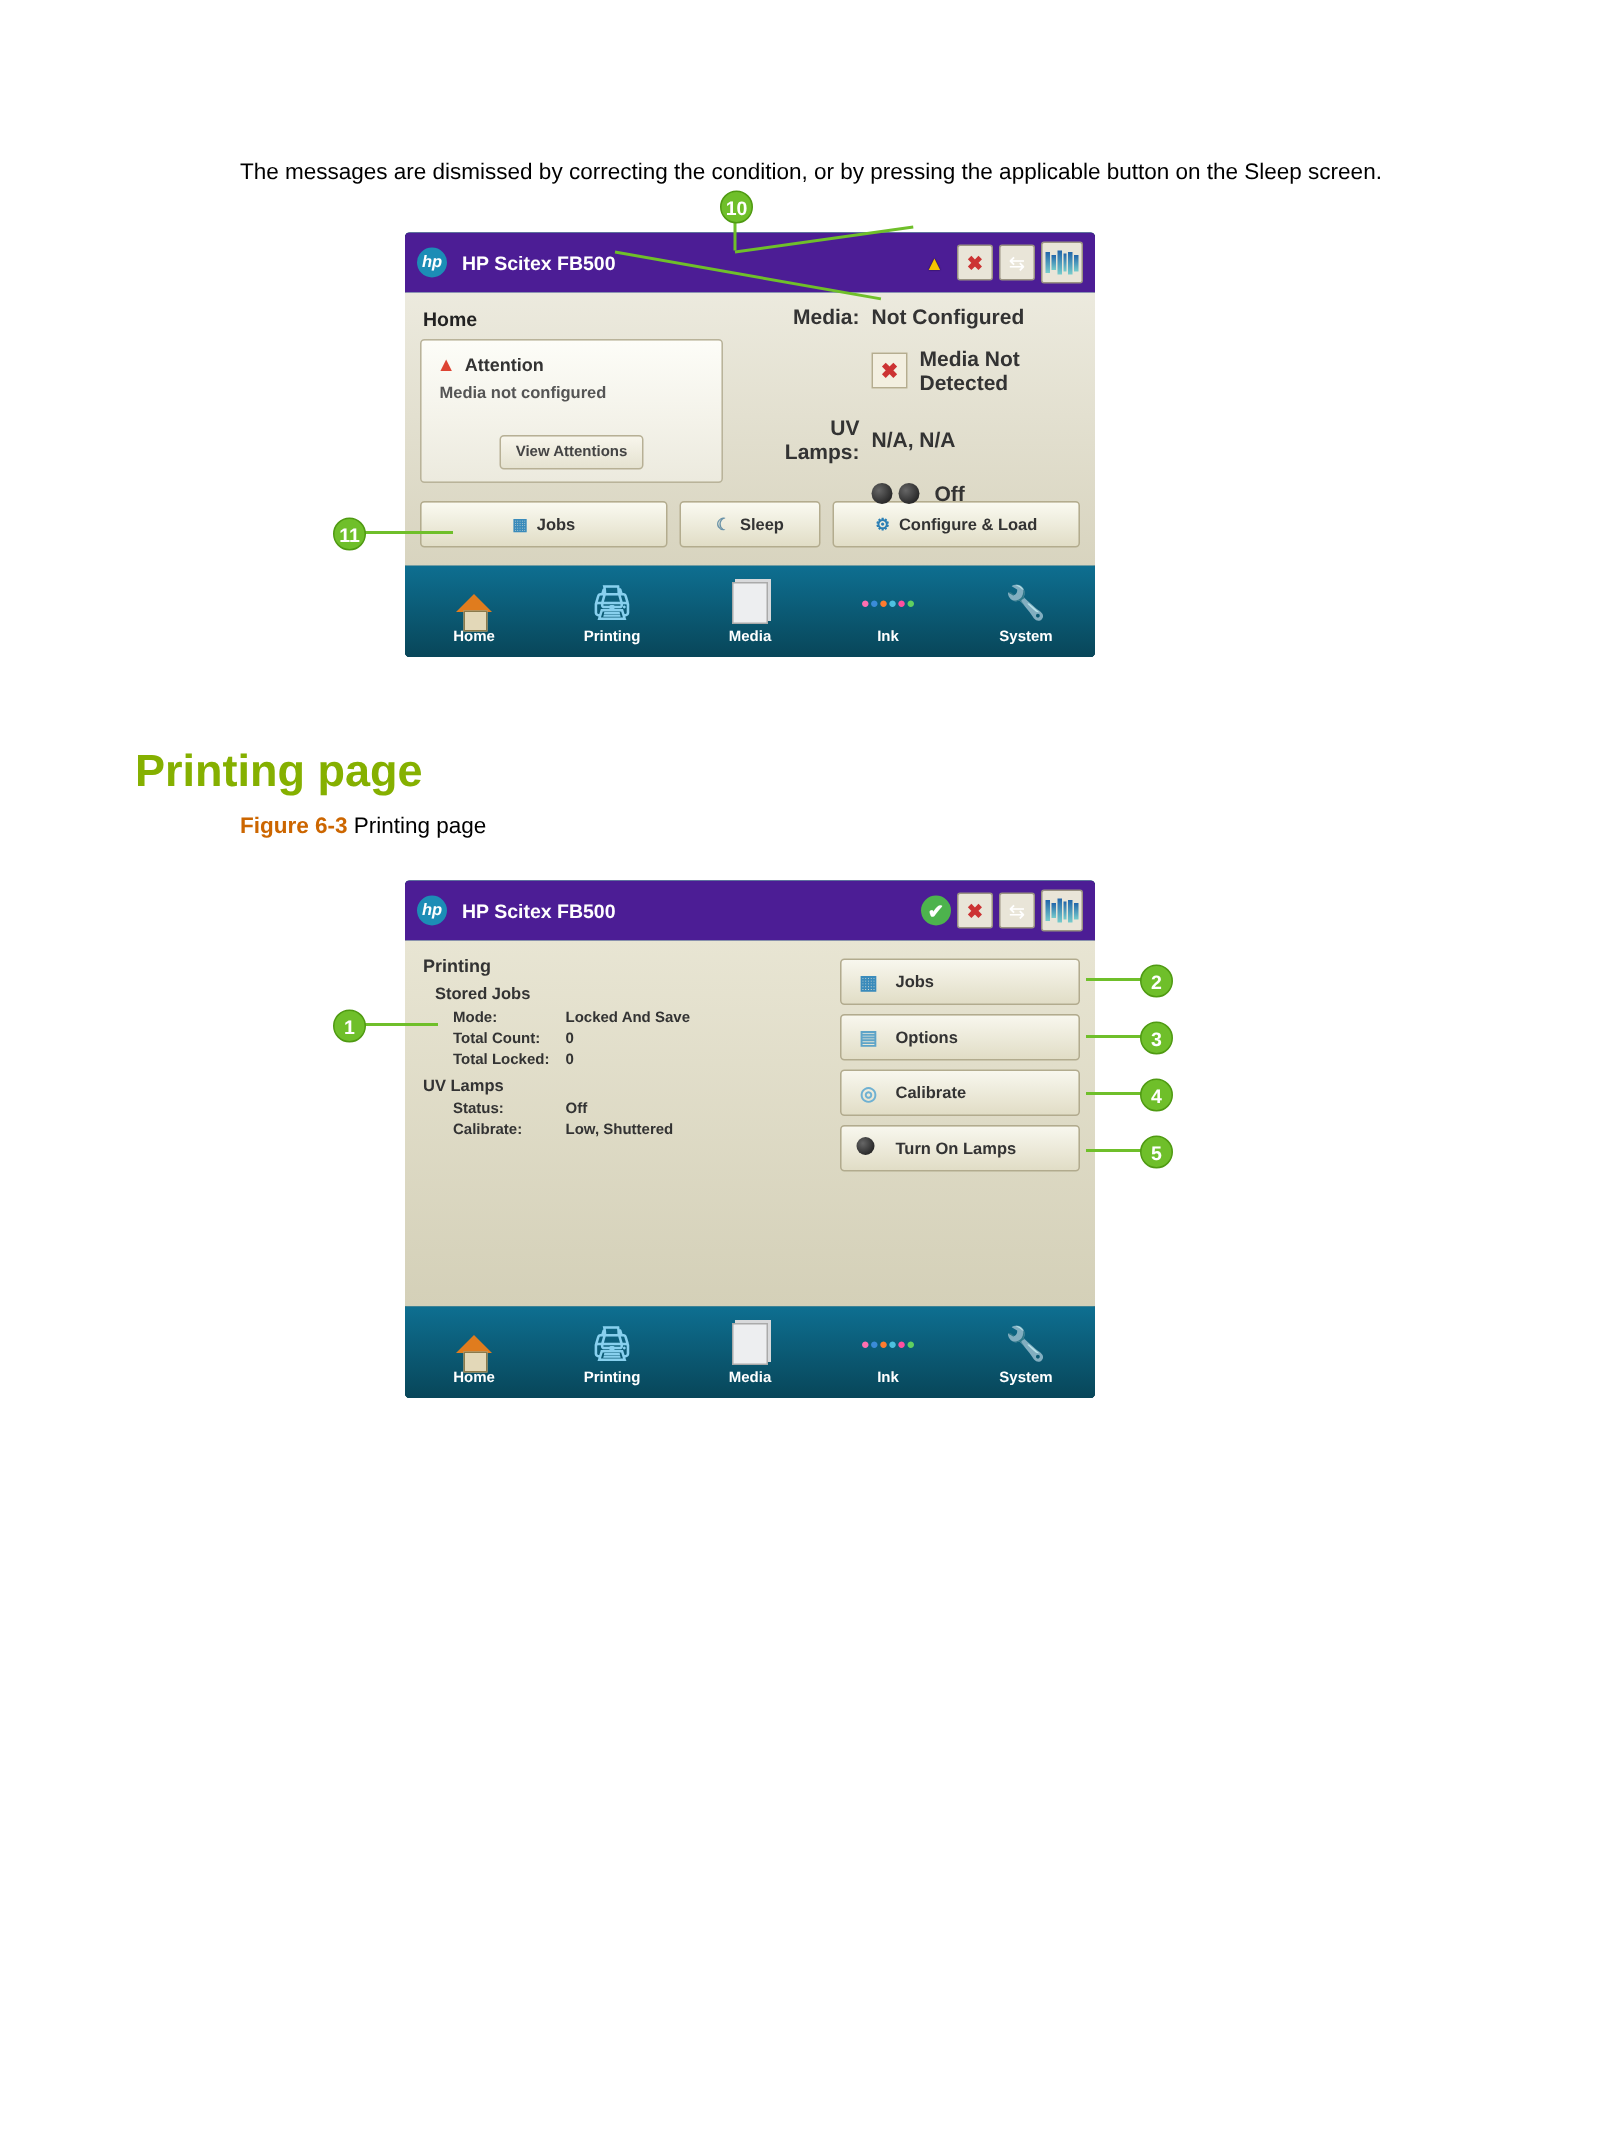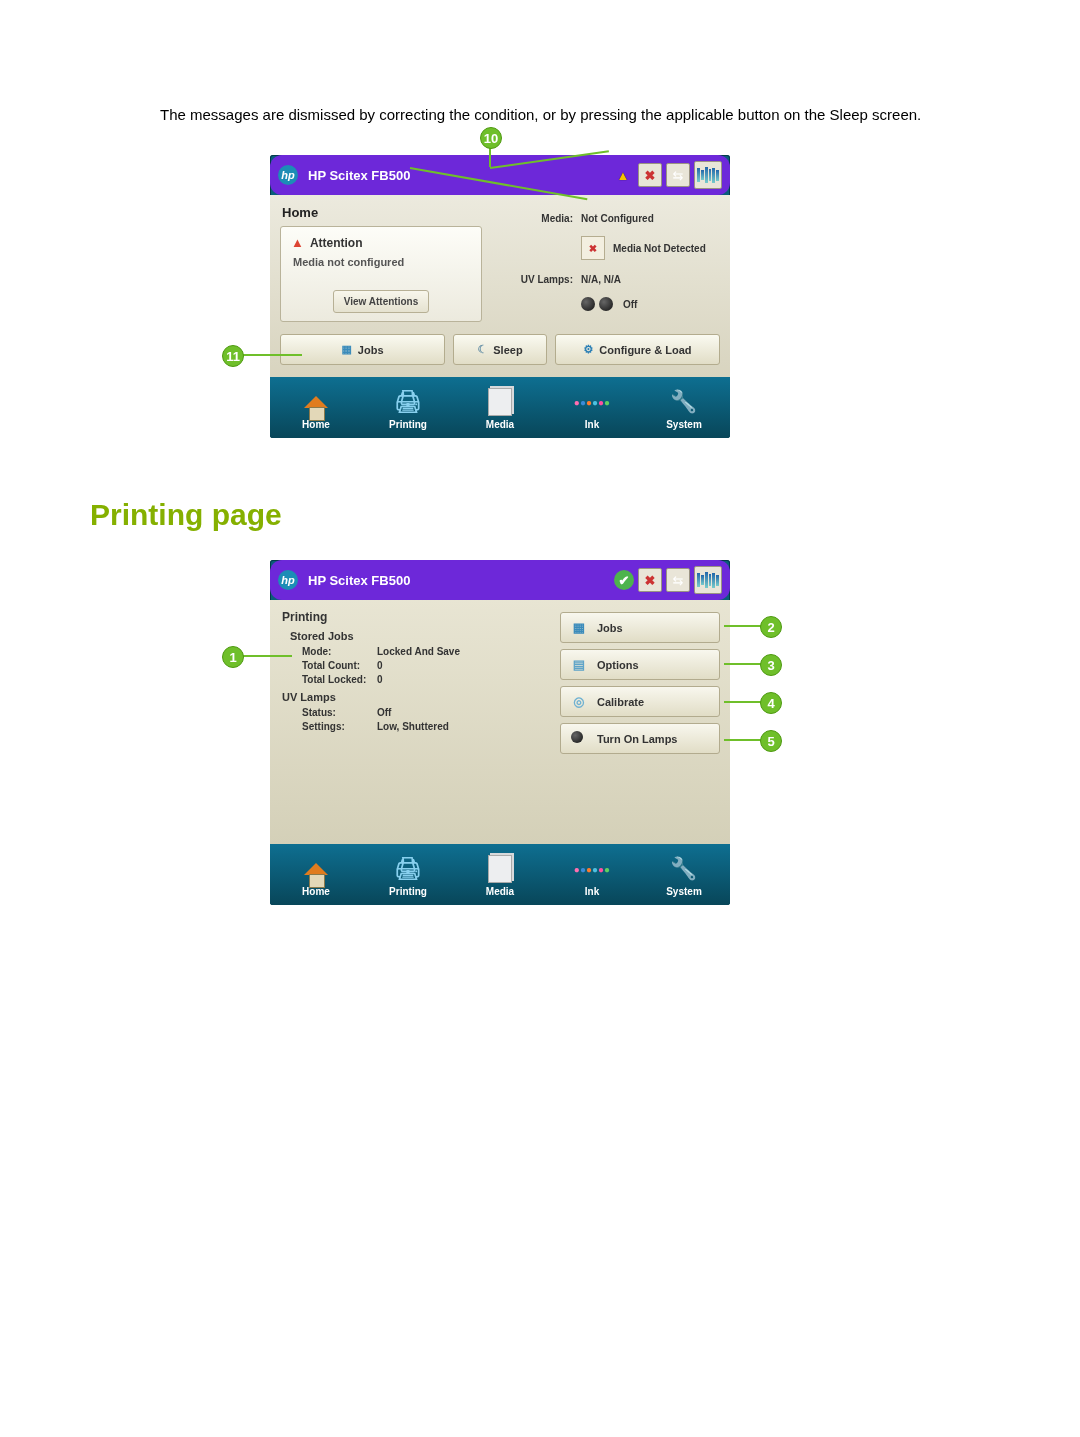--- a/index.html
+++ b/index.html
@@ -36,26 +36,25 @@
   .panel-wrap { position: relative; margin: 30px 0 0 110px; width: 460px; }
   .printer-panel {
     width: 460px;
     background: #0a5d7a;
     border-radius: 3px;
     overflow: hidden;
     font-family: Arial, sans-serif;
     box-shadow: 0 0 0 1px #04394b inset;
   }
   .pp-header {
-    background: #6d28d9;
+    background: #4c1d95;
     color: #fff;
     display: flex;
     align-items: center;
     padding: 6px 8px;
-    border-radius: 12px;
   }
   .hp-logo {
     width: 20px; height: 20px; border-radius:50%;
     background:#1c8db6;
     display:flex;align-items:center;justify-content:center;
     color:#fff;font-size:11px;font-style:italic;font-weight:bold;
     margin-right:10px;
   }
   .pp-model { font-size: 13px; font-weight: bold; flex:1; }
   .pp-status-icons { display:flex; gap:4px; align-items:center; }
@@ -94,22 +93,22 @@
     border-radius:3px;
     font-size:10px;
     font-weight:bold;
     padding:5px 10px;
     color:#444;
   }
   .btn-row-va { text-align:center; }
 
   .status-col {
     position:absolute;
-    left:248px; top:18px;
-    font-size:10px;
+    left:248px; top:8px;
+    font-size:14px;
     width:200px;
   }
   .st-line{ display:flex; align-items:center; margin-bottom:12px;}
   .st-lbl{ width:55px; font-weight:bold; text-align:right; margin-right:8px; color:#333;}
   .st-val{ font-weight:bold; color:#333; flex:1;}
   .lamp-dot{ width:14px;height:14px;border-radius:50%;background:radial-gradient(circle at 35% 35%,#666,#111);display:inline-block;margin-right:4px;}
 
   .action-row { display:flex; gap:8px; margin-top:12px;}
   .act-btn {
     flex:1;
@@ -319,20 +318,23 @@
         <div class="nav-item">
           <div class="nav-icon ni-sys">🔧</div>
           <div>System</div>
         </div>
       </div>
     </div>
   </div>
 
   <h2 class="section-heading">Printing page</h2>
 
+  <div class="fig-caption" style="margin-top:4px;">
+    <span class="fig-bold">Figure 6-3</span><span> Printing page</span>
+  </div>
 
   <div class="panel-wrap" style="margin-top:28px;">
     <div class="callout" style="left:-48px;top:86px;">1</div>
     <div class="c-line" style="left:-28px;top:95px;width:50px;"></div>
 
     <div class="callout" style="left:490px;top:56px;">2</div>
     <div class="c-line" style="left:454px;top:65px;width:38px;"></div>
     <div class="callout" style="left:490px;top:94px;">3</div>
     <div class="c-line" style="left:454px;top:103px;width:38px;"></div>
     <div class="callout" style="left:490px;top:132px;">4</div>
@@ -374,21 +376,21 @@
           <div class="li-row">
               <div class="li-lbl">Total Locked:</div>
               <div class="li-val">0</div>
             </div>
           <div class="li-sub" style="margin-left:2px;">UV Lamps</div>
           <div class="li-row">
               <div class="li-lbl">Status:</div>
               <div class="li-val">Off</div>
             </div>
           <div class="li-row">
-              <div class="li-lbl">Settings:</div>
+              <div class="li-lbl">Calibrate:</div>
               <div class="li-val">Low, Shuttered</div>
             </div>
         </div>
         <div class="right-btns">
           <div class="rbtn">
               <span class="ico" style="color:#3a8bbb;">▦</span>
               <span>Jobs</span>
             </div>
           <div class="rbtn">
               <span class="ico" style="color:#5fa4c8;">▤</span>

